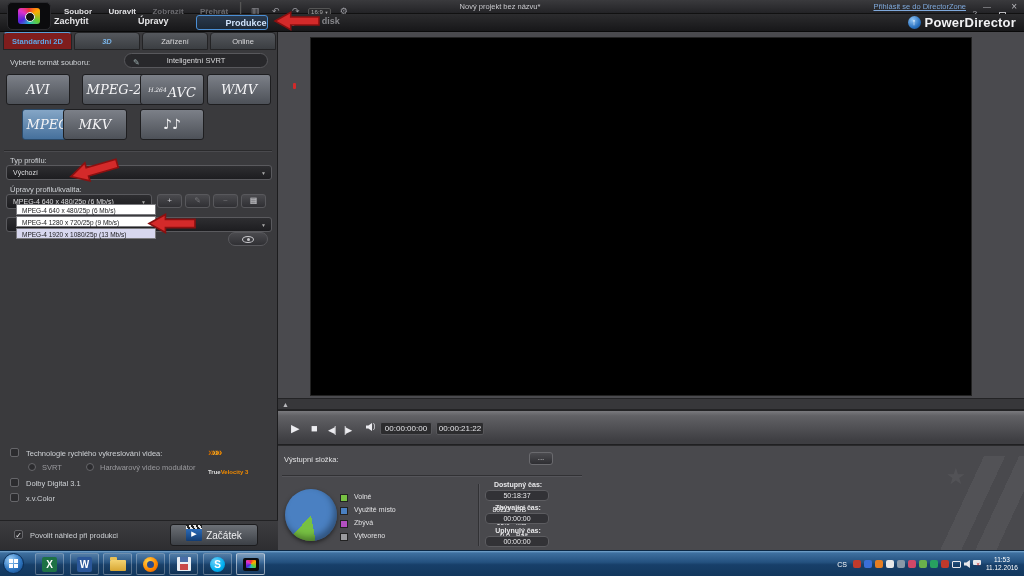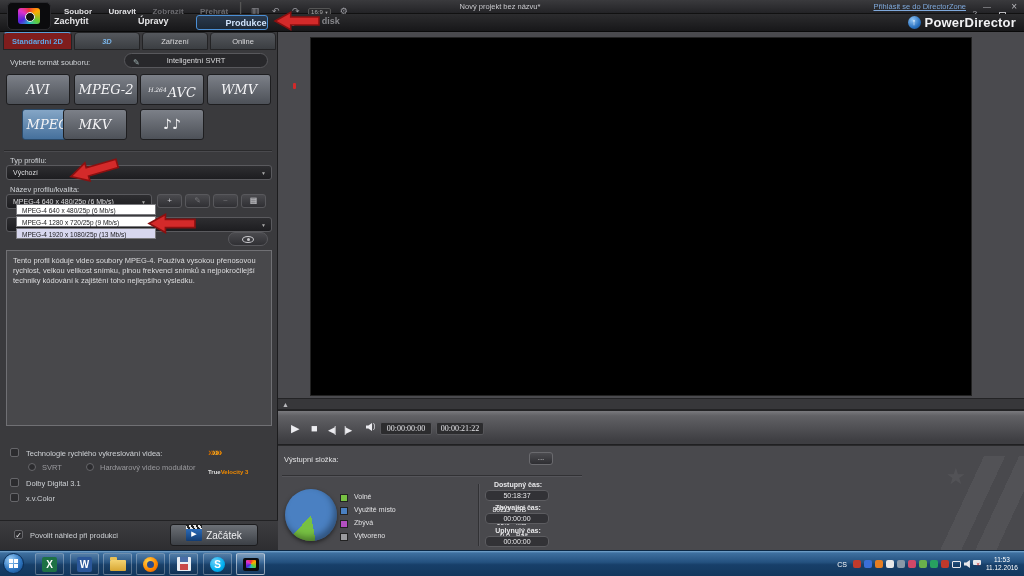--- a/index.html
+++ b/index.html
@@ -108,21 +108,21 @@
 
   #seekrow { left:278px; top:398px; width:746px; height:13px; background:#37373a; border-top:1px solid #232325; }
   #seek-marker { position:absolute; left:4px; top:2px; color:#b8b8bc; font-size:7px; }
   #seek-groove { position:absolute; left:0; top:10px; width:746px; height:2px; background:#232325; }
 
   #playbar { left:278px; top:411px; width:746px; height:34px;
     background:linear-gradient(#7a7a7e,#616165 15%,#3e3e42 90%); border-bottom:1px solid #202022; }
   .pb-btn { position:absolute; top:9px; color:#ececf0; font-size:11px; line-height:16px; text-align:center; }
   .pb-step { font-size:9px; letter-spacing:-1px; }
   .tc-box { position:absolute; top:11px; height:13px; background:#2c2c2e; border:1px solid #56565a; border-radius:2px;
-    color:#e4e4e8; font-family:Liberation Serif, serif; font-size:8px; line-height:11px; text-align:center; }
+    color:#e4e4e8; font-family:Liberation Sans, sans-serif; font-size:8px; line-height:11px; text-align:center; }
   .speaker { position:absolute; top:12px; width:6px; height:8px; background:#ececf0;
     clip-path:polygon(0 30%, 40% 30%, 100% 0, 100% 100%, 40% 70%, 0 70%); }
   .spk-waves { position:absolute; top:11px; color:#ececf0; font-size:7px; }
 
   
   #outputbar { left:278px; top:445px; width:746px; height:105px; background:#49494d; border-top:1px solid #2a2a2c; }
   #folder-input { position:absolute; left:56px; top:6px; width:188px; height:13px; background:#39393c;
     border:1px solid #6a6a6e; border-radius:2px; color:#e0e0e2; font-size:7px; padding:0 4px;
     font-family:"Liberation Sans", sans-serif; }
   #browse-btn { position:absolute; left:251px; top:6px; width:24px; height:13px; background:linear-gradient(#4c4c50,#2e2e32);
@@ -233,36 +233,36 @@
     <span class="subtab" style="left:142px; width:66px">Zařízení</span>
     <span class="subtab" style="left:210px; width:66px">Online</span>
 
     <span class="abs panel-label" style="left:10px; top:26px">Vyberte formát souboru:</span>
     <span class="abs" id="svrt-btn">
       <span class="svrt-ic">✎</span>
       <span>Inteligentní SVRT</span>
     </span>
 
     <div class="fmt-btn" style="left:6px; top:42px"><span>AVI</span></div>
-    <div class="fmt-btn" style="left:74px; top:42px"><span>MPEG-2</span></div>
+    <div class="fmt-btn" style="left:82px; top:42px"><span>MPEG-2</span></div>
     <div class="fmt-btn" style="left:140px; top:42px"><sup>H.264</sup><span>AVC</span></div>
     <div class="fmt-btn" style="left:207px; top:42px"><span>WMV</span></div>
     <div class="fmt-btn selected" style="left:22px; top:77px"><span>MPEG-4</span></div>
     <div class="fmt-btn" style="left:63px; top:77px"><span>MKV</span></div>
     <div class="fmt-btn music" style="left:140px; top:77px"><span>♪♪</span></div>
 
     <div class="divider-h" style="top:118px"></div>
 
     <span class="abs panel-label" style="left:10px; top:124px">Typ profilu:</span>
     <div class="dd" style="left:6px; top:133px; width:266px; height:15px">
       <span>Výchozí</span>
       <span class="arr" style="line-height:15px">▼</span>
     </div>
 
-    <span class="abs panel-label" style="left:10px; top:153px">Název profilu/kvalita:</span>
+    <span class="abs panel-label" style="left:10px; top:153px">Úpravy profilu/kvalita:</span>
     <div class="dd" style="left:6px; top:162px; width:146px; height:15px; white-space:nowrap; overflow:hidden">
       <span>MPEG-4 640 x 480/25p (6 Mb/s)</span>
       <span class="arr" style="line-height:15px">▼</span>
     </div>
     <span class="mini-btn" style="left:157px; top:162px">+</span>
     <span class="mini-btn dim" style="left:185px; top:162px">✎</span>
     <span class="mini-btn dim" style="left:213px; top:162px">−</span>
     <span class="mini-btn" style="left:241px; top:162px">▦</span>
 
     <div class="dd" style="left:6px; top:185px; width:266px; height:15px; z-index:1">
@@ -272,21 +272,20 @@
     <div class="abs" id="profile-list">
       <div class="list-item">MPEG-4 640 x 480/25p (6 Mb/s)</div>
       <div class="list-item">MPEG-4 1280 x 720/25p (9 Mb/s)</div>
       <div class="list-item hover">MPEG-4 1920 x 1080/25p (13 Mb/s)</div>
     </div>
 
     <div class="abs" id="eye-btn">
         <span class="eye"></span>
       </div>
 
-    <div class="abs" id="desc-box">Tento profil kóduje video soubory MPEG-4. Používá vysokou přenosovou rychlost, velkou velikost snímku, plnou frekvenci snímků a nejpokročilejší techniky kódování k zajištění toho nejlepšího výsledku.</div>
 
     <span class="chk" style="left:10px; top:416px"></span>
     <span class="chk-label" style="left:26px; top:417px">Technologie rychlého vykreslování videa:</span>
     <div class="abs" id="tv-logo">
       <span class="chev"><span>»</span><span style="color:#f5a623">»</span><span style="color:#f08a00">»</span></span><br>
       <span class="tvtext"><span>True</span><b>Velocity 3</b></span>
     </div>
     <span class="radio" style="left:28px; top:431px"></span>
     <span class="chk-label dim" style="left:42px; top:431px">SVRT</span>
     <span class="radio" style="left:86px; top:431px"></span>

